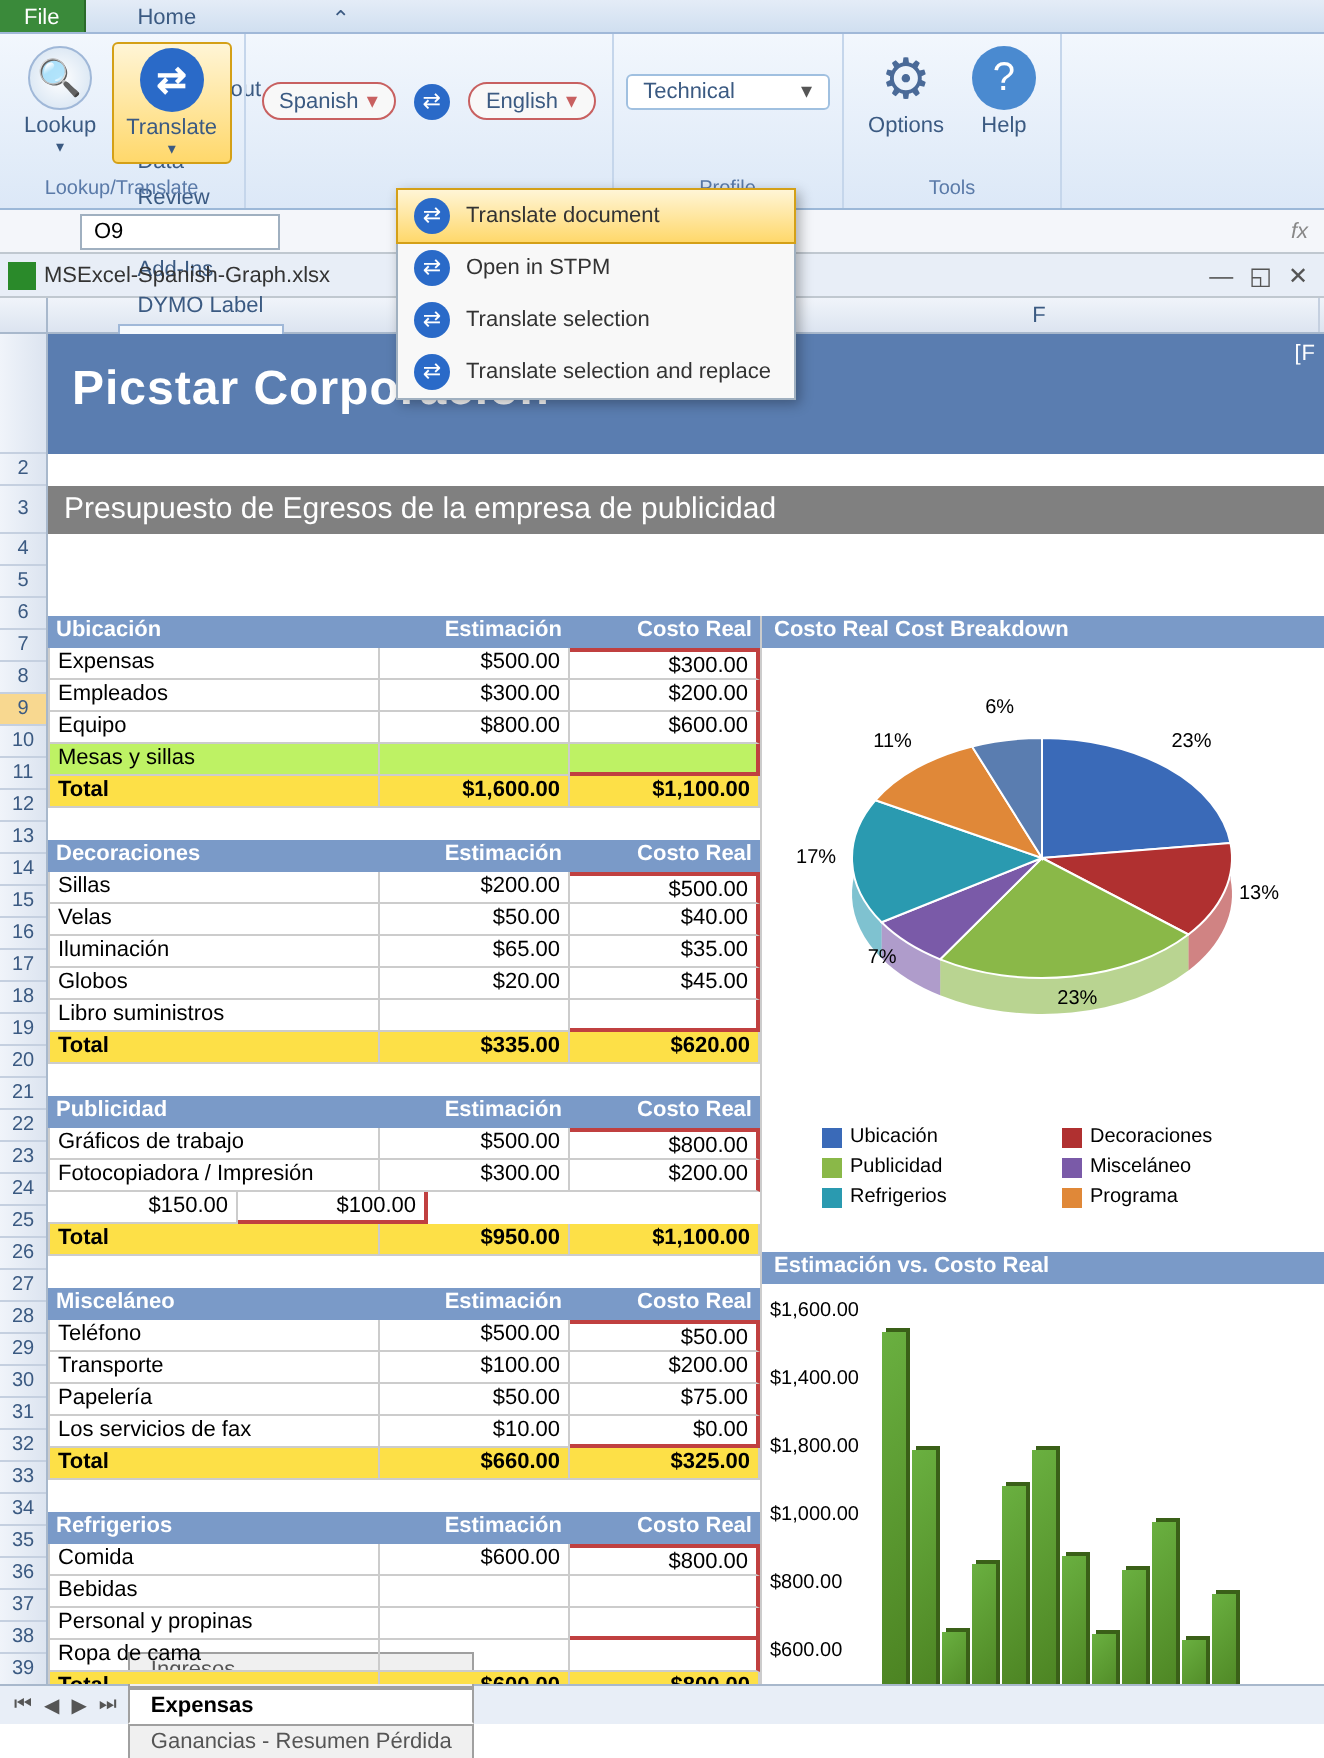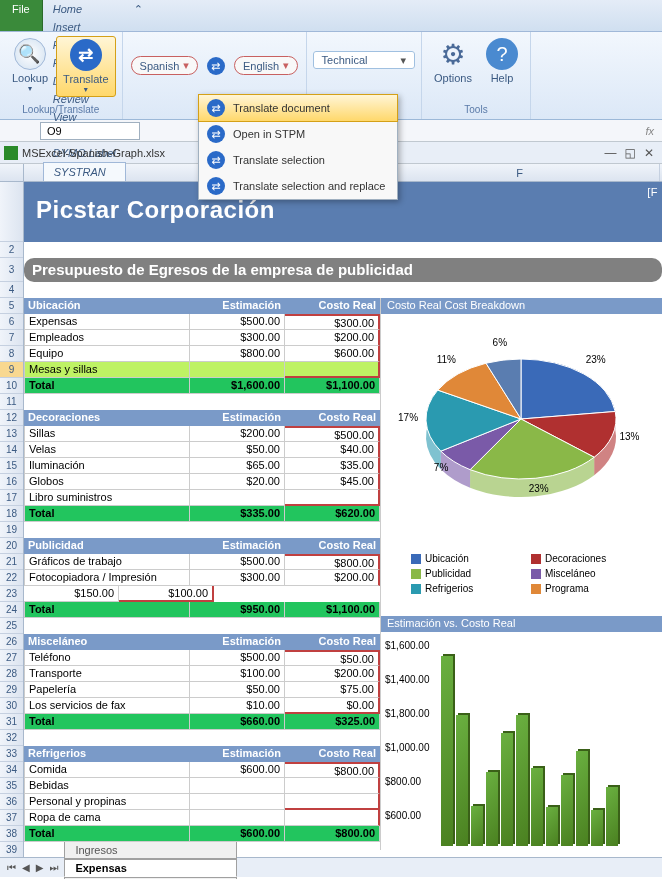--- a/index.html
+++ b/index.html
@@ -1,21 +1,21 @@
 <!DOCTYPE html>
 <html><head>
 <meta charset="utf-8">
 <style>
 * { box-sizing: border-box; margin: 0; padding: 0; font-family: 'Segoe UI', Tahoma, sans-serif; }
 body { width: 662px; height: 879px; overflow: hidden; background: #fff; font-size: 11px; }
 
 
-.ribbon-tabs { display: flex; height: 32px; background: linear-gradient(#e4ecf7, #d0dff0); border-bottom: 1px solid #a0b8d8; }
+.ribbon-tabs { display: flex; height: 17px; background: linear-gradient(#e4ecf7, #d0dff0); border-bottom: 1px solid #a0b8d8; gap: 16px; }
 .file-tab { background: #3a8a3a; color: #fff; padding: 3px 12px; font-size: 11px; border-right: 1px solid #2a6a2a; }
-.tab { padding: 3px 10px; font-size: 11px; color: #3b5a82; cursor: pointer; font-style: italic; }
+.tab { padding: 3px 10px; font-size: 11px; color: #3b5a82; cursor: pointer; }
 .tab.active { background: #f5f9fd; border: 1px solid #a0b8d8; border-bottom: none; }
 .caret { float: right; padding: 3px 8px; color: #3b5a82; }
 
 
 .ribbon { display: flex; height: 88px; background: linear-gradient(#f2f7fd, #dce8f7); border-bottom: 1px solid #9cb8d8; }
 .ribbon-group { display: flex; flex-direction: column; justify-content: space-between; padding: 4px 6px; border-right: 1px solid #c5d6eb; }
 .ribbon-group-label { font-size: 10px; color: #5a7aa8; text-align: center; padding-top: 2px; }
 .ribbon-buttons { display: flex; gap: 2px; }
 .big-btn { display: flex; flex-direction: column; align-items: center; padding: 2px 6px; border-radius: 3px; cursor: pointer; }
 .big-btn.active { background: linear-gradient(#fff5d6, #ffd86b); border: 1px solid #d4a017; }
@@ -58,43 +58,43 @@
 .row-headers { width: 24px; background: linear-gradient(90deg, #f0f4fa, #dce4f0); border-right: 1px solid #a8b8cc; }
 .row-header { height: 16px; text-align: center; font-size: 10px; color: #3b5a82; border-bottom: 1px solid #c5d0e0; line-height: 16px; }
 .row-header.tall { height: 60px; line-height: 60px; }
 .row-header.med { height: 24px; line-height: 24px; }
 .row-header.sel { background: #f8d890; }
 .cells { flex: 1; position: relative; }
 
 
 .title-banner { height: 60px; background: #5a7db0; color: #fff; padding: 14px 12px; font-size: 24px; font-weight: bold; letter-spacing: 0.5px; position: relative; }
 .title-banner-r { position: absolute; right: 4px; top: 4px; font-size: 11px; font-weight: normal; }
-.subtitle-banner { height: 24px; background: #808080; color: #fff; padding: 3px 8px; font-size: 15px; font-weight: bold; border-radius: 10px; }
-
-
-.content-row { display: flex; }
+.subtitle-banner { height: 24px; background: #808080; color: #fff; padding: 3px 8px; font-size: 15px; font-weight: normal; }
+
+
+.content-row { display: flex; margin-top: 25px; }
 .tables-col { width: 356px; }
 .charts-col { flex: 1; border-left: 1px solid #ccc; }
 
 .section-head { display: flex; height: 16px; background: #7a9ac8; color: #fff; font-weight: bold; font-size: 11px; }
 .section-head .c1 { width: 166px; padding: 1px 4px; }
 .section-head .c2 { width: 95px; padding: 1px 4px; text-align: right; }
 .section-head .c3 { width: 95px; padding: 1px 4px; text-align: right; }
 .data-row { display: flex; height: 16px; font-size: 11px; }
 .data-row .c1 { width: 166px; padding: 1px 4px; border: 1px solid #ccc; border-top: none; }
 .data-row .c2 { width: 95px; padding: 1px 4px; text-align: right; border: 1px solid #ccc; border-top: none; border-left: none; }
 .data-row .c3 { width: 95px; padding: 1px 4px; text-align: right; border-right: 2px solid #c04040; border-bottom: 1px solid #ccc; }
 .data-row.first .c3 { border-top: 2px solid #c04040; }
 .data-row.last .c3 { border-bottom: 2px solid #c04040; }
 .data-row.sel .c1, .data-row.sel .c2, .data-row.sel .c3 { background: #bef264; }
-.data-row.total { font-weight: bold; background: #22c55e; }
+.data-row.total { font-weight: bold; background: #fde047; }
 .data-row.total .c3 { border-right: 1px solid #ccc; border-bottom: 1px solid #ccc; }
 .spacer-row { height: 16px; }
 
-.chart-title { height: 16px; background: #7a9ac8; color: #fff; font-weight: normal; font-size: 11px; padding: 1px 6px; }
+.chart-title { height: 16px; background: #7a9ac8; color: #fff; font-weight: bold; font-size: 11px; padding: 1px 6px; }
 .chart-body { height: 286px; background: #fff; position: relative; }
 .legend { position: absolute; bottom: 6px; left: 30px; display: flex; flex-wrap: wrap; gap: 4px 20px; width: 230px; font-size: 10px; }
 .legend-item { display: flex; align-items: center; width: 100px; }
 .legend-sw { width: 10px; height: 10px; margin-right: 4px; }
 
 .chart2-body { background: #fff; padding: 8px 4px; font-size: 10px; position: relative; height: 218px; }
 .ytick { position: absolute; left: 4px; font-size: 10px; }
 .bars-area { position: absolute; left: 60px; top: 8px; bottom: 4px; right: 4px; display: flex; align-items: flex-end; gap: 3px; }
 .bar3d { width: 12px; background: linear-gradient(135deg, #6ab040, #4a8020); box-shadow: 2px -2px 0 #3a6018; }
 

